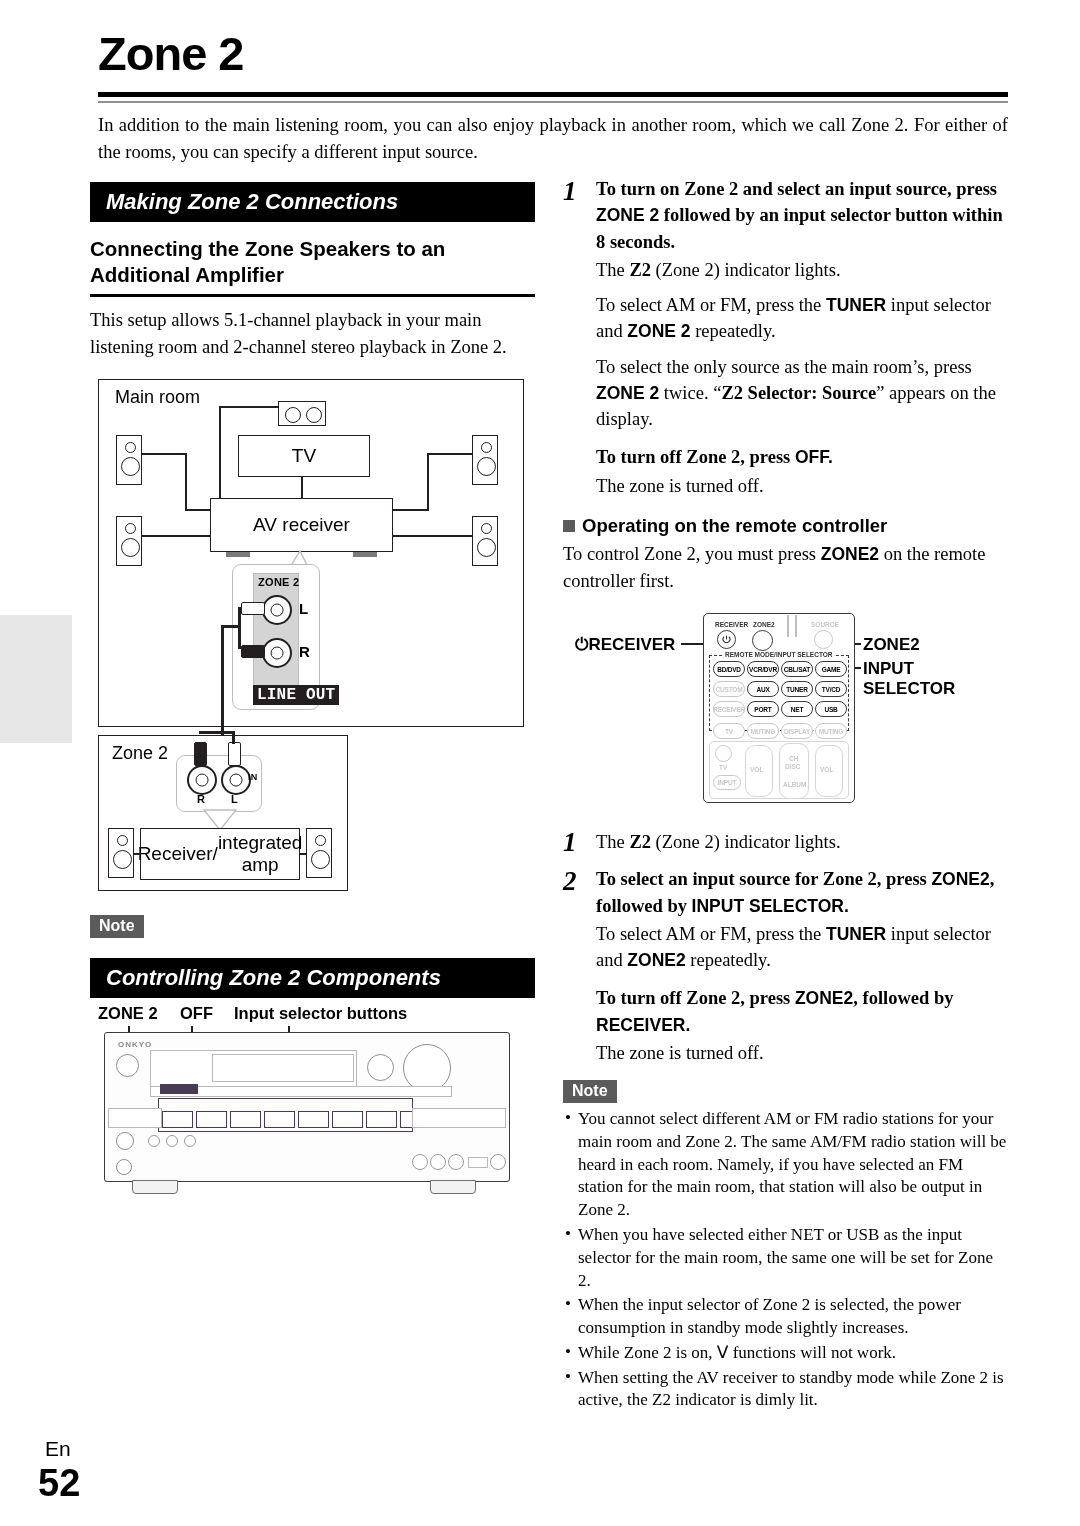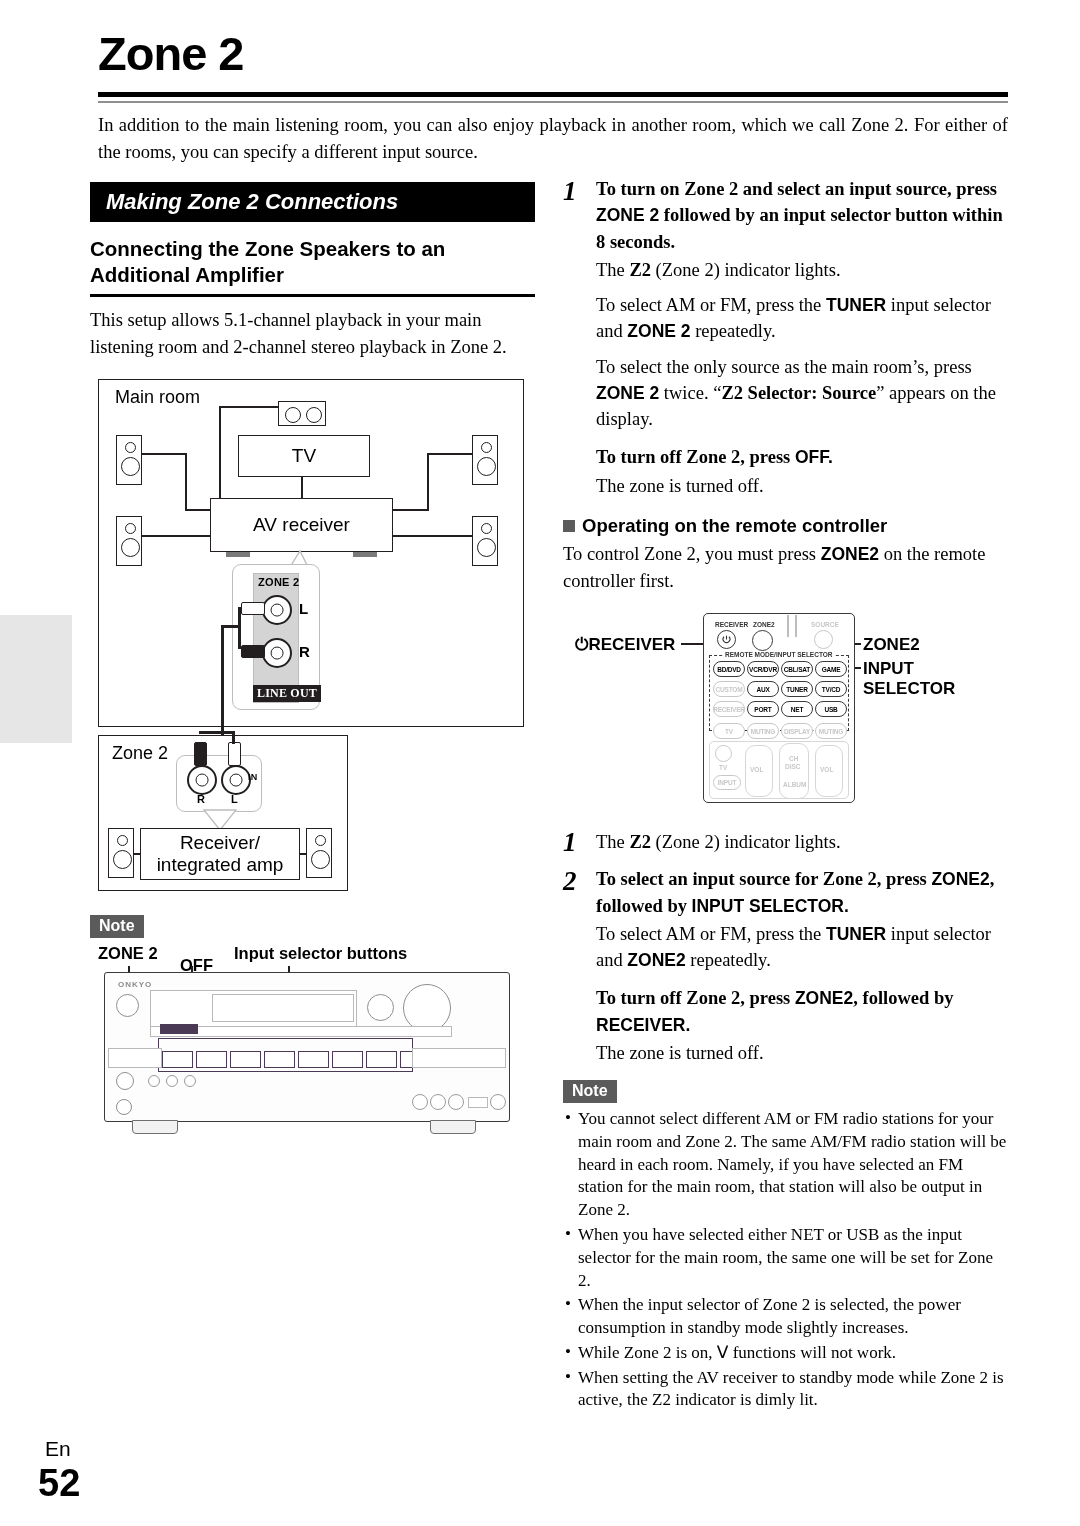--- a/index.html
+++ b/index.html
@@ -90,21 +90,21 @@
   .wire{position:absolute;background:#231f20;}
   .devbox{position:absolute;border:1.6px solid #231f20;background:#fff;box-sizing:border-box;
     display:flex;align-items:center;justify-content:center;
     font-family:"Liberation Sans", sans-serif;font-size:19px;text-align:center;line-height:1.15;}
   .foot{position:absolute;background:#7a7a7a;height:5px;}
 
   .callout{position:absolute;border:1.4px solid #bdbdbd;border-radius:9px;background:#fff;}
   .jackpanel{position:absolute;background:#d4d4d4;border:1px solid #bdbdbd;}
   .jacklbl{position:absolute;font-family:"Liberation Sans", sans-serif;font-weight:bold;font-size:11px;letter-spacing:.3px;}
   .lineout{position:absolute;background:#231f20;color:#fff;
-    font-family:Liberation Serif, serif;font-weight:bold;font-size:12px;
+    font-family:Liberation Mono, monospace;font-weight:bold;font-size:16px;
     padding:1px 4px;letter-spacing:.2px;}
   .jack{position:absolute;border:2.2px solid #231f20;border-radius:50%;background:#fff;}
   .jack:after{content:"";position:absolute;left:50%;top:50%;transform:translate(-50%,-50%);
     width:42%;height:42%;border:1.8px solid #231f20;border-radius:50%;}
   .plug{position:absolute;border:1.5px solid #231f20;border-radius:2px;}
 
   
   .rcvr{position:relative;margin-top:6px;width:445px;height:200px;}
   .rc-shell{position:absolute;left:14px;top:28px;width:404px;height:148px;
     border:1.4px solid #3a3a3a;border-radius:3px;background:#fdfdfd;}
@@ -236,45 +236,46 @@
       <div class="jacklbl" style="left:158px;top:399px;font-size:9px;">IN</div>
       <div class="plug" style="left:104px;top:369px;width:11px;height:22px;background:#231f20;"></div>
       <div class="plug" style="left:138px;top:369px;width:11px;height:22px;background:#fff;"></div>
       <div class="wire" style="left:109px;top:358px;width:35px;height:3px;"></div>
       <div class="wire" style="left:142px;top:358px;width:3px;height:13px;"></div>
 
       <svg style="position:absolute;left:104px;top:437px;width:60px;height:20px;overflow:visible;">
         <polygon points="10,0 26,20 42,0" fill="#ffffff" stroke="#bdbdbd" stroke-width="1.3"></polygon>
       </svg>
 
-      <div class="devbox" style="left:50px;top:455px;width:160px;height:52px;flex-direction:column;">
+      <div class="devbox" style="left:50px;top:455px;width:160px;height:52px;flex-direction:row;">
         <span>Receiver/</span>
         <span>integrated amp</span>
       </div>
       <div class="spk" style="left:18px;top:455px;width:26px;height:50px;">
         <div class="t" style="left:8px;top:6px;width:9px;height:9px;"></div>
         <div class="t" style="left:4px;top:21px;width:17px;height:17px;"></div>
       </div>
       <div class="spk" style="left:216px;top:455px;width:26px;height:50px;">
         <div class="t" style="left:8px;top:6px;width:9px;height:9px;"></div>
         <div class="t" style="left:4px;top:21px;width:17px;height:17px;"></div>
       </div>
       <div class="wire" style="left:44px;top:480px;width:7px;height:2px;"></div>
       <div class="wire" style="left:210px;top:480px;width:7px;height:2px;"></div>
     </div>
 
     <div style="margin-top:2px;">
       <span class="note-badge">Note</span>
     </div>
 
+    <div class="bar" style="margin-top:20px;">Controlling Zone 2 Components</div>
 
 
     <div class="rcvr">
       <div class="cap" style="left:8px;top:0px;">ZONE 2</div>
-      <div class="cap" style="left:90px;top:0px;margin-top:12px;">OFF</div>
+      <div class="cap" style="left:90px;top:0px;">OFF</div>
       <div class="cap" style="left:144px;top:0px;">Input selector buttons</div>
 
       <div class="cl" style="left:38px;top:22px;width:1.6px;height:38px;"></div>
       <div class="cl" style="left:38px;top:58px;width:34px;height:1.6px;"></div>
       <div class="cl" style="left:71px;top:58px;width:1.6px;height:22px;"></div>
       <div class="cl" style="left:101px;top:22px;width:1.6px;height:58px;"></div>
       <div class="cl" style="left:198px;top:22px;width:1.6px;height:78px;"></div>
 
       <div class="rc-shell"></div>
       <div class="rc-txt" style="left:28px;top:36px;font-size:8px;letter-spacing:1px;font-weight:bold;">ONKYO</div>

